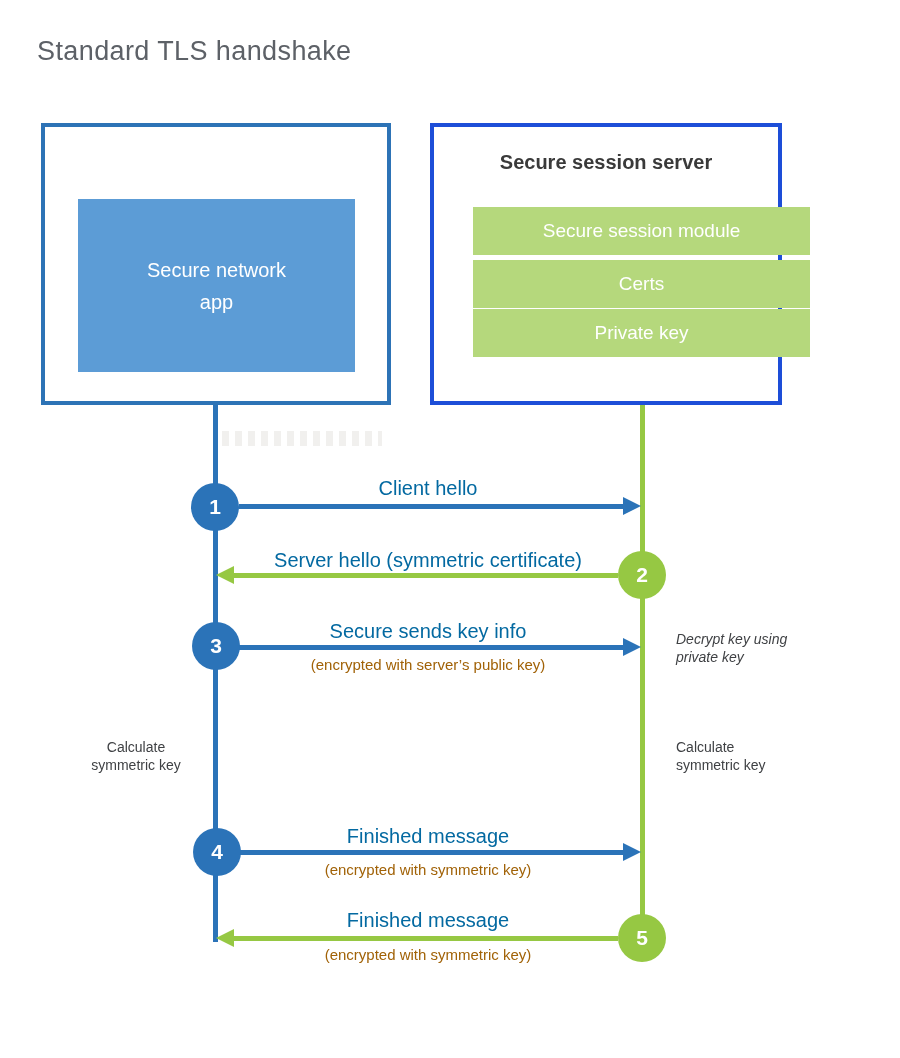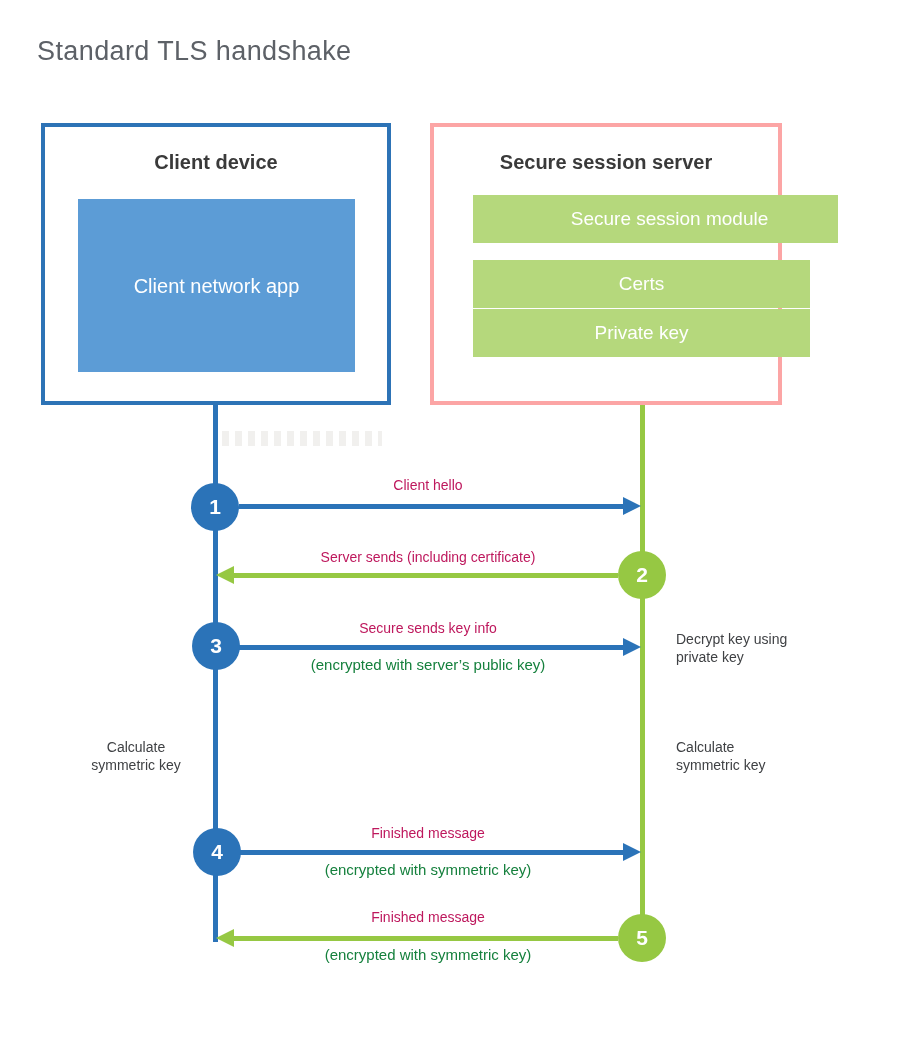--- a/index.html
+++ b/index.html
@@ -25,21 +25,21 @@
 
   
   .entity-box {
     position: absolute;
     top: 123px;
     height: 282px;
     background: #ffffff;
     box-sizing: border-box;
   }
   .client-box { left: 41px;  width: 350px; border: 4px solid #2d73b6; }
-  .server-box { left: 430px; width: 352px; border: 4px solid #fca5a5; }
+  .server-box { left: 430px; width: 352px; border: 4px solid #1d4ed8; }
   .entity-title {
     margin-top: 24px;
     text-align: center;
     font-size: 20px;
     font-weight: 700;
     color: #3a3a3a;
   }
   .client-app {
     position: absolute;
     left: 33px; top: 72px;
@@ -54,21 +54,21 @@
   .client-app span { display: block; width: 170px; }
   .server-bar {
     position: absolute;
     left: 39px;
     width: 337px; height: 48px;
     background: #b5d87c;
     color: #ffffff;
     font-size: 19px;
     display: flex; align-items: center; justify-content: center;
   }
-  .bar-1 { top: 68px; padding-left: 28px; }
+  .bar-1 { top: 80px; }
   .bar-2 { top: 133px; }
   .bar-3 { top: 182px; }
 
   
   .vline { position: absolute; top: 405px; width: 5px; height: 537px; }
   .vline-client { left: 213px; background: #2b73b8; }
   .vline-server { left: 640px; background: #96c843; }
 
   
   .artifact-dashes {
@@ -120,81 +120,80 @@
   .a2 { left: 234px; top: 573px; width: 384px; }
   .a3 { left: 239px; top: 645px; width: 384px; }
   .a4 { left: 239px; top: 850px; width: 384px; }
   .a5 { left: 234px; top: 936px; width: 384px; }
 
   
   .msg-label {
     position: absolute;
     left: 216px; width: 424px;
     text-align: center;
-    font-size: 14px;
-    color: #be185d;
+    font-size: 20px;
+    color: #0369a1;
   }
   .msg-sub {
     position: absolute;
     left: 216px; width: 424px;
     text-align: center;
     font-size: 15px;
-    color: #15803d;
+    color: #a16207;
   }
   .l1 { top: 477px; }
   .l2 { top: 549px; }
   .l3 { top: 620px; }
   .l4 { top: 825px; }
   .l5 { top: 909px; }
   .s3 { top: 656px; }
   .s4 { top: 861px; }
   .s5 { top: 946px; }
 
   
   .note {
     position: absolute;
     font-size: 14px;
     line-height: 1.25;
     color: #3f4144;
   }
-  .note-decrypt    { left: 676px; top: 631px; width: 135px; text-align: left; }
+  .note-decrypt    { left: 676px; top: 631px; width: 135px; text-align: left; font-style: italic; }
   .note-calc-left  { left: 84px;  top: 739px; width: 104px; text-align: center; }
   .note-calc-right { left: 676px; top: 739px; width: 110px; text-align: left; }
 </style>
 </head>
 <body>
 
 <div class="canvas">
 
   <div class="page-title">Standard TLS handshake</div>
 
   <div class="entity-box client-box">
-    <div class="entity-title">Client device</div>
     <div class="client-app">
-      <span>Client network app</span>
+      <span>Secure network app</span>
     </div>
   </div>
 
   <div class="entity-box server-box">
     <div class="entity-title">Secure session server</div>
     <div class="server-bar bar-1">Secure session module</div>
     <div class="server-bar bar-2">Certs</div>
     <div class="server-bar bar-3">Private key</div>
   </div>
 
   <div class="vline vline-client"></div>
   <div class="vline vline-server"></div>
 
   <div class="artifact-dashes"></div>
 
   <div class="msg-label l1">Client hello</div>
   <div class="arrow arrow-blue arrow-right a1"></div>
   <div class="step-circle circle-blue c1">1</div>
 
-  <div class="msg-label l2">Server sends (including certificate)</div>
+  <div class="msg-label l2">Server hello (symmetric certificate)</div>
   <div class="arrow arrow-green arrow-left a2"></div>
   <div class="step-circle circle-green c2">2</div>
 
   <div class="msg-label l3">Secure sends key info</div>
   <div class="arrow arrow-blue arrow-right a3"></div>
   <div class="msg-sub s3">(encrypted with server’s public key)</div>
   <div class="step-circle circle-blue c3">3</div>
   <div class="note note-decrypt">Decrypt key using private key</div>
 
   <div class="note note-calc-left">Calculate symmetric key</div>

